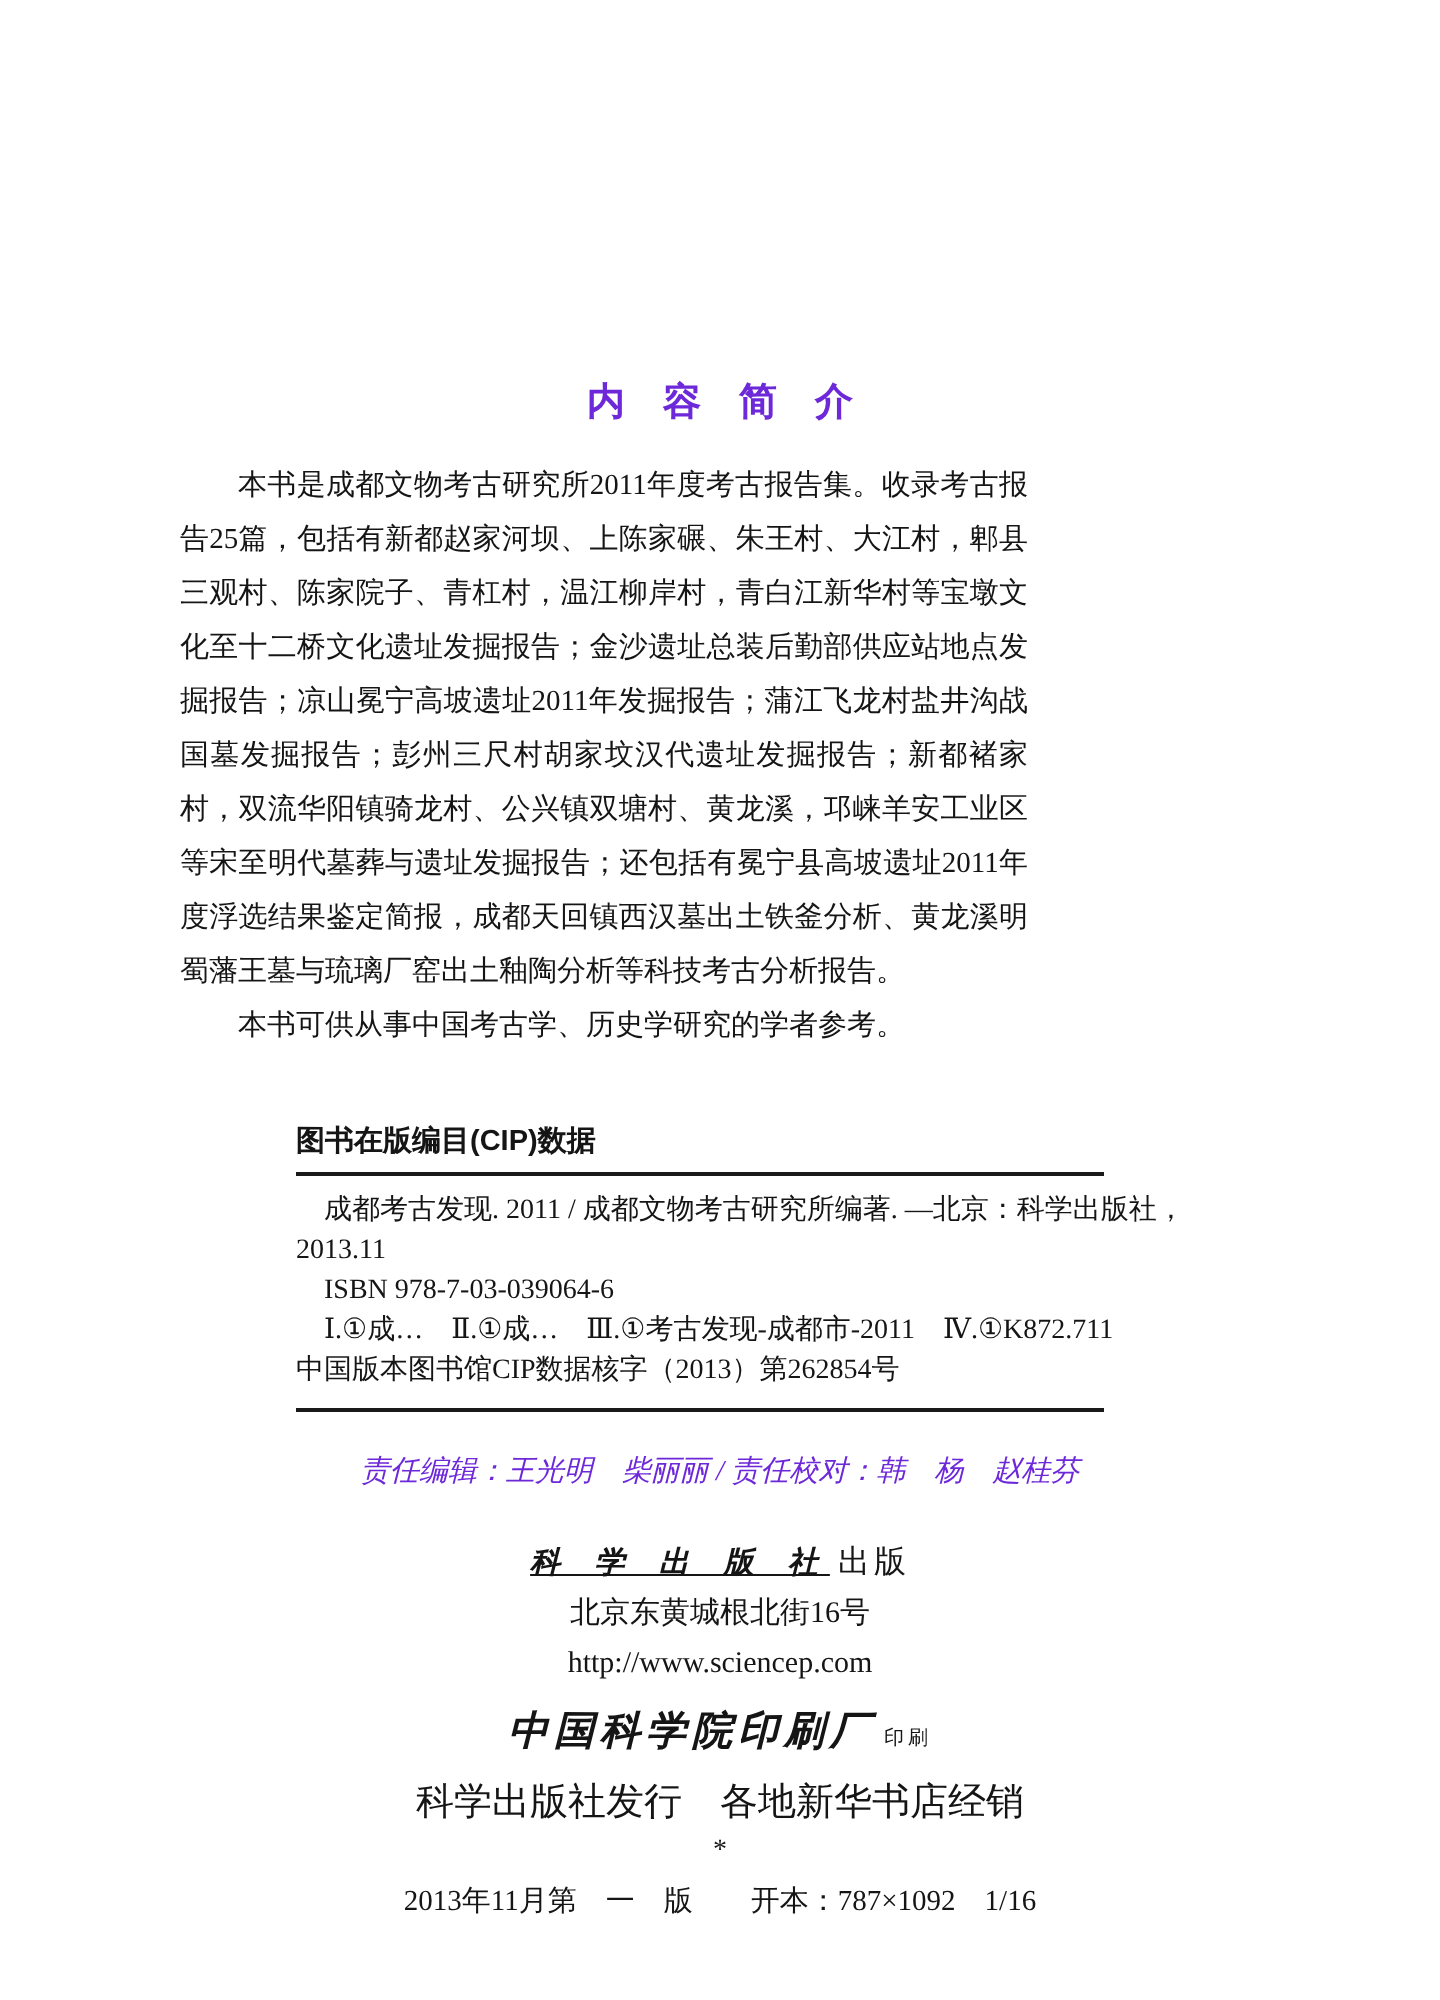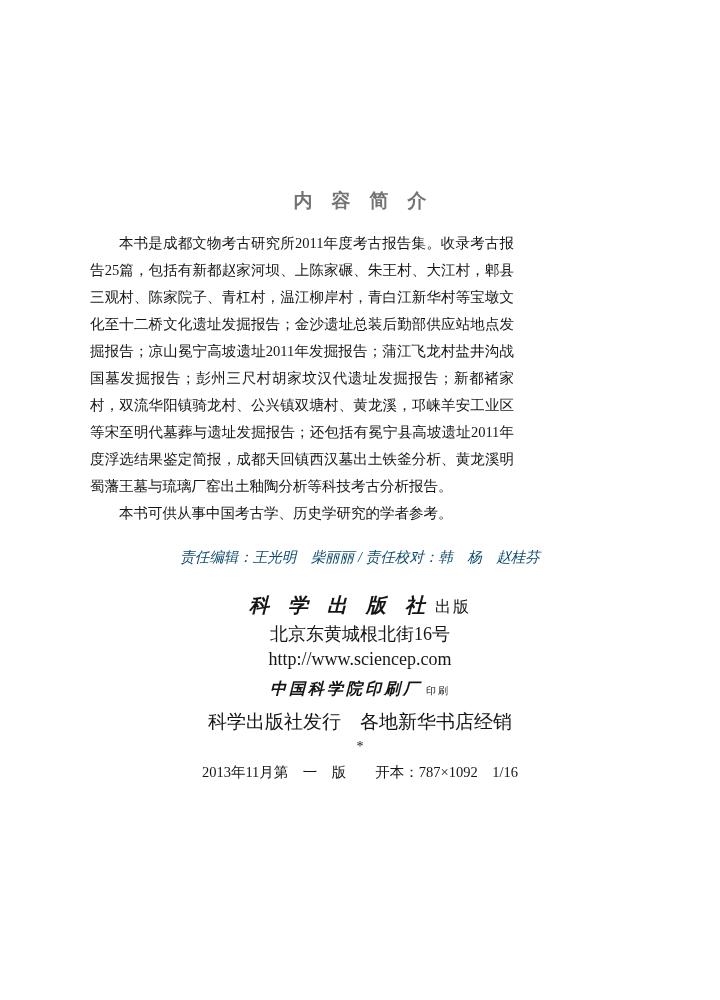--- a/index.html
+++ b/index.html
@@ -13,21 +13,21 @@
     overflow:hidden;
     box-sizing:border-box;
   }
   
   .intro-title {
     margin:188px 0 16px 0;
     text-align:center;
     font-size:19px;
     font-weight:bold;
     font-family:"Liberation Sans","DejaVu Sans",sans-serif;
-    color:#737373;
+    color:#6d28d9;
   }
   .intro-body {
     margin-left:90px;
     width:424px;
     font-size:14.5px;
     line-height:27px;
     text-align:justify;
     text-justify:inter-ideograph;
   }
   .intro-body p { margin:0; text-indent:2em; }
@@ -48,37 +48,38 @@
   .cip-rule-bottom { border:none; border-top:2px solid #1a1a1a; margin:8px 0 0 0; }
   .cip-line-indent { text-indent:1em; white-space:nowrap; }
   .cip-line { white-space:nowrap; }
   
   .credits {
     margin-top:16px;
     text-align:center;
     font-style:italic;
     font-size:14.5px;
     line-height:29px;
-    color:#0c4a6e;
+    color:#6d28d9;
   }
   
   .pub { text-align:center; }
   .pub-name-line { margin-top:20px; }
   .pub-script {
-    font-size:20px;
+    font-size:15px;
     font-weight:bold;
     font-style:italic;
     letter-spacing:6px;
     font-family:"DejaVu Serif","Liberation Serif",serif;
+    text-decoration:underline;
   }
   .pub-suffix { font-size:16px; letter-spacing:2px; }
-  .pub-small { font-size:18px; margin-top:6px; line-height:19px; }
+  .pub-small { font-size:15px; margin-top:6px; line-height:19px; }
   .pub-printer-line { margin-top:10px; }
   .pub-printer-script {
-    font-size:16px;
+    font-size:20px;
     font-weight:bold;
     font-style:italic;
     letter-spacing:3px;
     font-family:"DejaVu Serif","Liberation Serif",serif;
   }
   .pub-printer-suffix { font-size:10px; letter-spacing:2px; }
   .pub-dist { font-size:19px; margin-top:9px; }
   .pub-star { font-size:14px; margin-top:5px; line-height:14px; }
   .edition-line { font-size:14.5px; margin-top:8px; line-height:21px; }
 </style>
@@ -87,20 +88,30 @@
 
 <div class="page">
 
   <h1 class="intro-title">内　容　简　介</h1>
 
   <div class="intro-body">
     <p>本书是成都文物考古研究所2011年度考古报告集。收录考古报告25篇，包括有新都赵家河坝、上陈家碾、朱王村、大江村，郫县三观村、陈家院子、青杠村，温江柳岸村，青白江新华村等宝墩文化至十二桥文化遗址发掘报告；金沙遗址总装后勤部供应站地点发掘报告；凉山冕宁高坡遗址2011年发掘报告；蒲江飞龙村盐井沟战国墓发掘报告；彭州三尺村胡家坟汉代遗址发掘报告；新都褚家村，双流华阳镇骑龙村、公兴镇双塘村、黄龙溪，邛崃羊安工业区等宋至明代墓葬与遗址发掘报告；还包括有冕宁县高坡遗址2011年度浮选结果鉴定简报，成都天回镇西汉墓出土铁釜分析、黄龙溪明蜀藩王墓与琉璃厂窑出土釉陶分析等科技考古分析报告。</p>
     <p>本书可供从事中国考古学、历史学研究的学者参考。</p>
   </div>
 
+  <div class="cip">
+    <div class="cip-header">图书在版编目(CIP)数据</div>
+    <hr class="cip-rule">
+    <div class="cip-line-indent">成都考古发现. 2011 / 成都文物考古研究所编著. —北京：科学出版社，</div>
+    <div class="cip-line">2013.11</div>
+    <div class="cip-line-indent">ISBN 978-7-03-039064-6</div>
+    <div class="cip-line-indent">Ⅰ.①成…　Ⅱ.①成…　Ⅲ.①考古发现-成都市-2011　Ⅳ.①K872.711</div>
+    <div class="cip-line">中国版本图书馆CIP数据核字（2013）第262854号</div>
+    <hr class="cip-rule-bottom">
+  </div>
 
   <div class="credits">
     <div>责任编辑：王光明　柴丽丽 / 责任校对：韩　杨　赵桂芬</div>
   </div>
 
   <div class="pub">
     <div class="pub-name-line">
       <span class="pub-script">科 学 出 版 社</span>
       <span class="pub-suffix">出版</span>
     </div>

